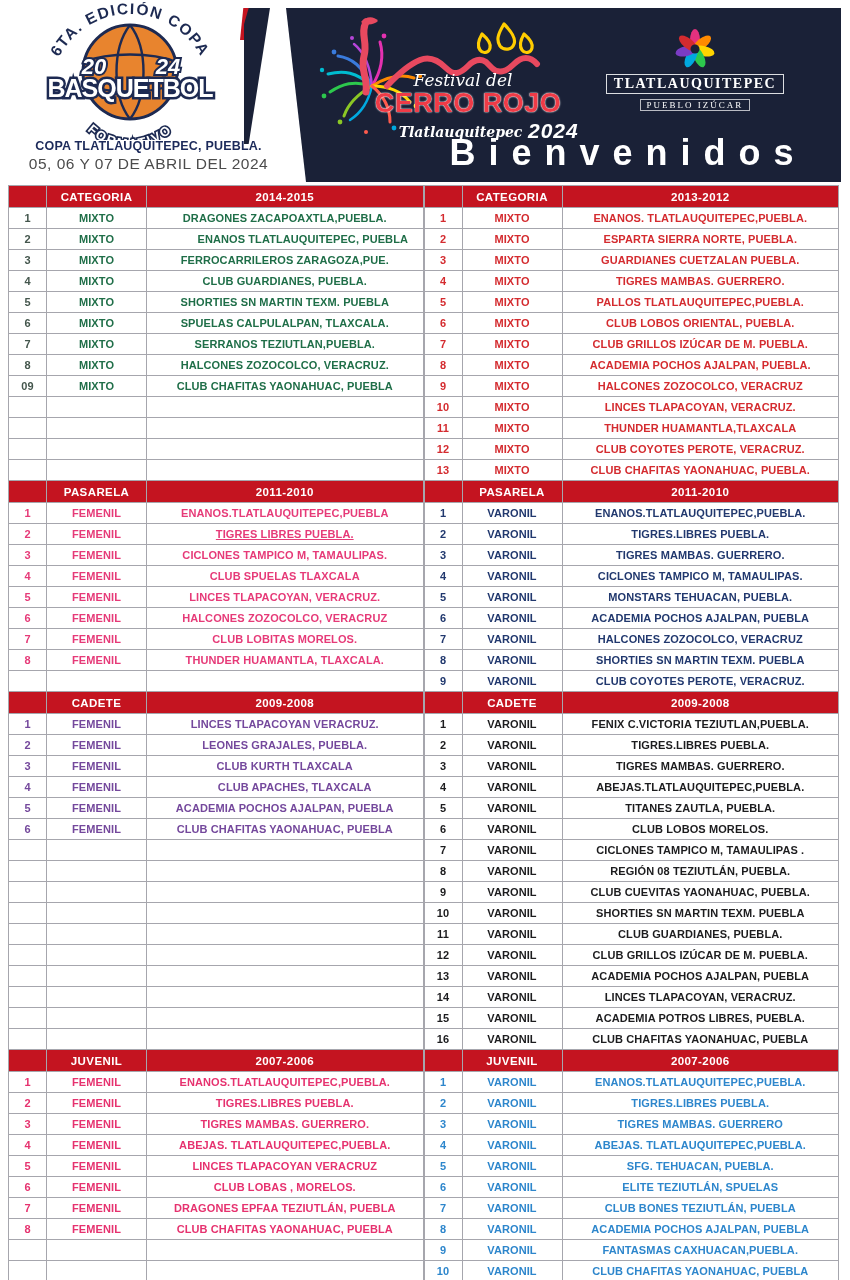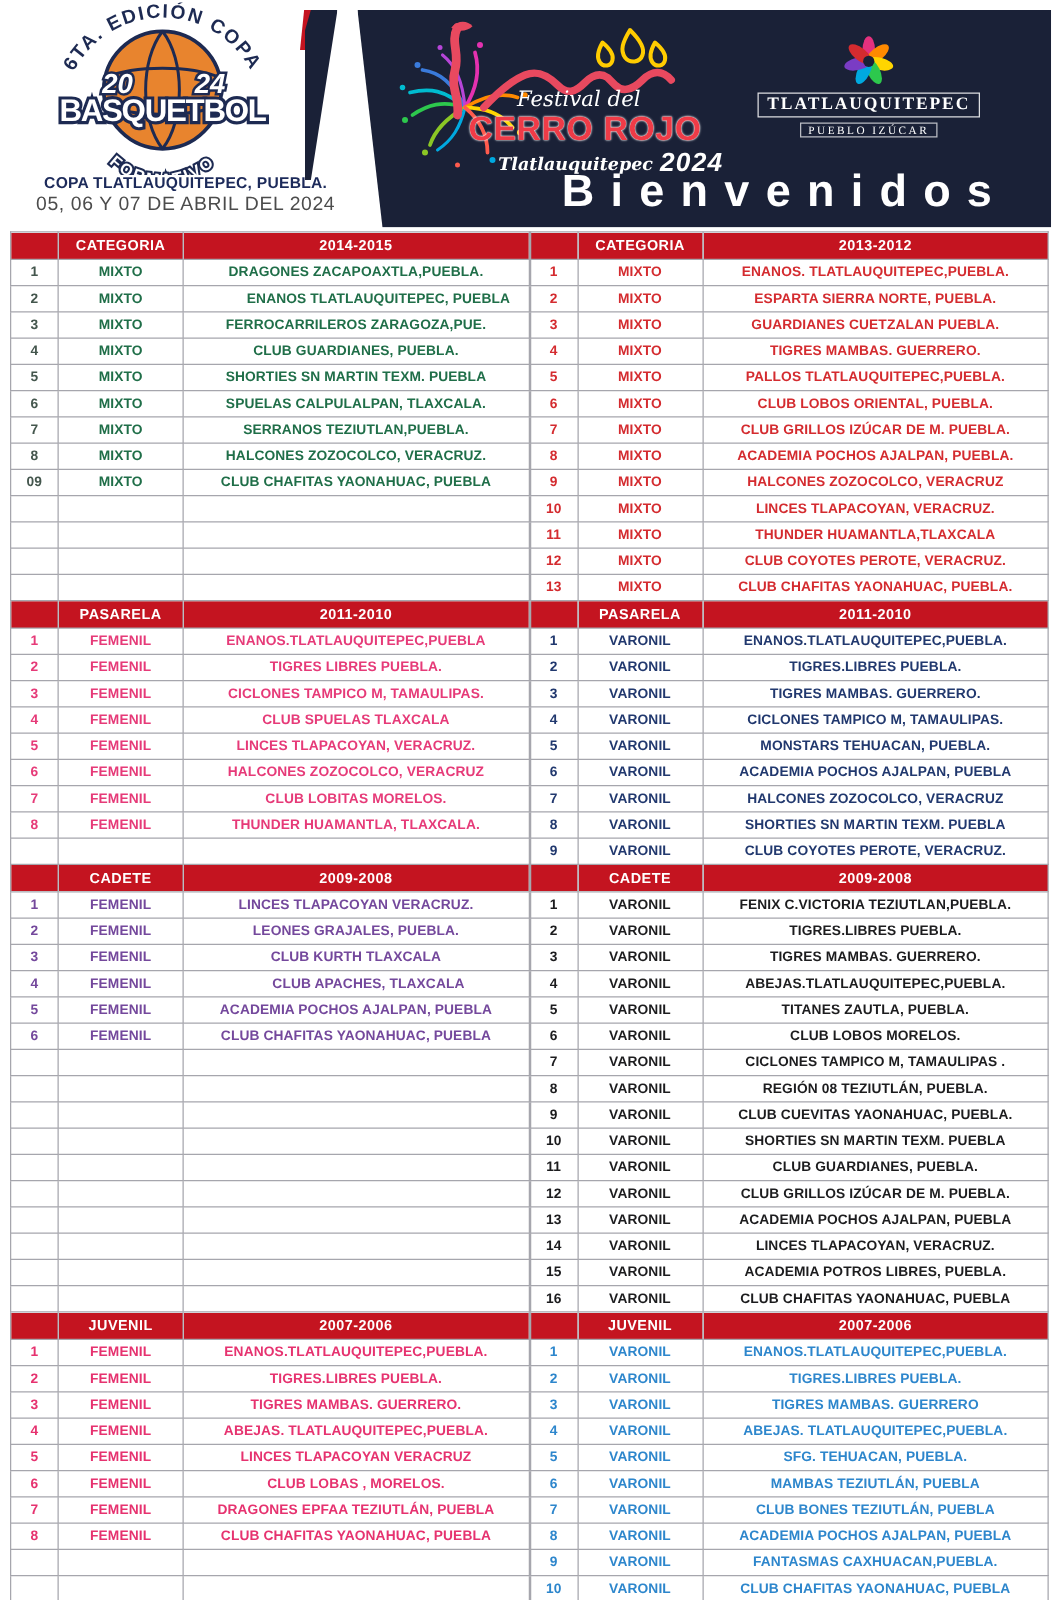--- a/index.html
+++ b/index.html
@@ -248,21 +248,21 @@
             <th>2011-2010</th>
           </tr>
           <tr>
             <td class="w-num" style="color: rgb(230, 58, 120);">1</td>
             <td class="w-cat" style="color: rgb(230, 58, 120);">FEMENIL</td>
             <td style="color: rgb(230, 58, 120);">ENANOS.TLATLAUQUITEPEC,PUEBLA</td>
           </tr>
           <tr>
             <td class="w-num" style="color: rgb(230, 58, 120);">2</td>
             <td class="w-cat" style="color: rgb(230, 58, 120);">FEMENIL</td>
-            <td style="color: rgb(230, 58, 120);">TIGRES  LIBRES PUEBLA.</td>
+            <td style="color: rgb(230, 58, 120); text-decoration: underline;">TIGRES  LIBRES PUEBLA.</td>
           </tr>
           <tr>
             <td class="w-num" style="color: rgb(230, 58, 120);">3</td>
             <td class="w-cat" style="color: rgb(230, 58, 120);">FEMENIL</td>
             <td style="color: rgb(230, 58, 120);">CICLONES TAMPICO M, TAMAULIPAS.</td>
           </tr>
           <tr>
             <td class="w-num" style="color: rgb(230, 58, 120);">4</td>
             <td class="w-cat" style="color: rgb(230, 58, 120);">FEMENIL</td>
             <td style="color: rgb(230, 58, 120);">CLUB SPUELAS TLAXCALA</td>
@@ -669,21 +669,21 @@
             <td style="color: rgb(45, 134, 204);">ABEJAS. TLATLAUQUITEPEC,PUEBLA.</td>
           </tr>
           <tr>
             <td class="w-num" style="color: rgb(45, 134, 204);">5</td>
             <td class="w-cat" style="color: rgb(45, 134, 204);">VARONIL</td>
             <td style="color: rgb(45, 134, 204);">SFG. TEHUACAN, PUEBLA.</td>
           </tr>
           <tr>
             <td class="w-num" style="color: rgb(45, 134, 204);">6</td>
             <td class="w-cat" style="color: rgb(45, 134, 204);">VARONIL</td>
-            <td style="color: rgb(45, 134, 204);">MAMBAS TEZIUTLÁN, PUEBLA</td>
+            <td style="color: rgb(45, 134, 204);">ELITE TEZIUTLÁN, SPUELAS</td>
           </tr>
           <tr>
             <td class="w-num" style="color: rgb(45, 134, 204);">7</td>
             <td class="w-cat" style="color: rgb(45, 134, 204);">VARONIL</td>
             <td style="color: rgb(45, 134, 204);">CLUB BONES TEZIUTLÁN, PUEBLA</td>
           </tr>
           <tr>
             <td class="w-num" style="color: rgb(45, 134, 204);">8</td>
             <td class="w-cat" style="color: rgb(45, 134, 204);">VARONIL</td>
             <td style="color: rgb(45, 134, 204);">ACADEMIA POCHOS AJALPAN, PUEBLA</td>

